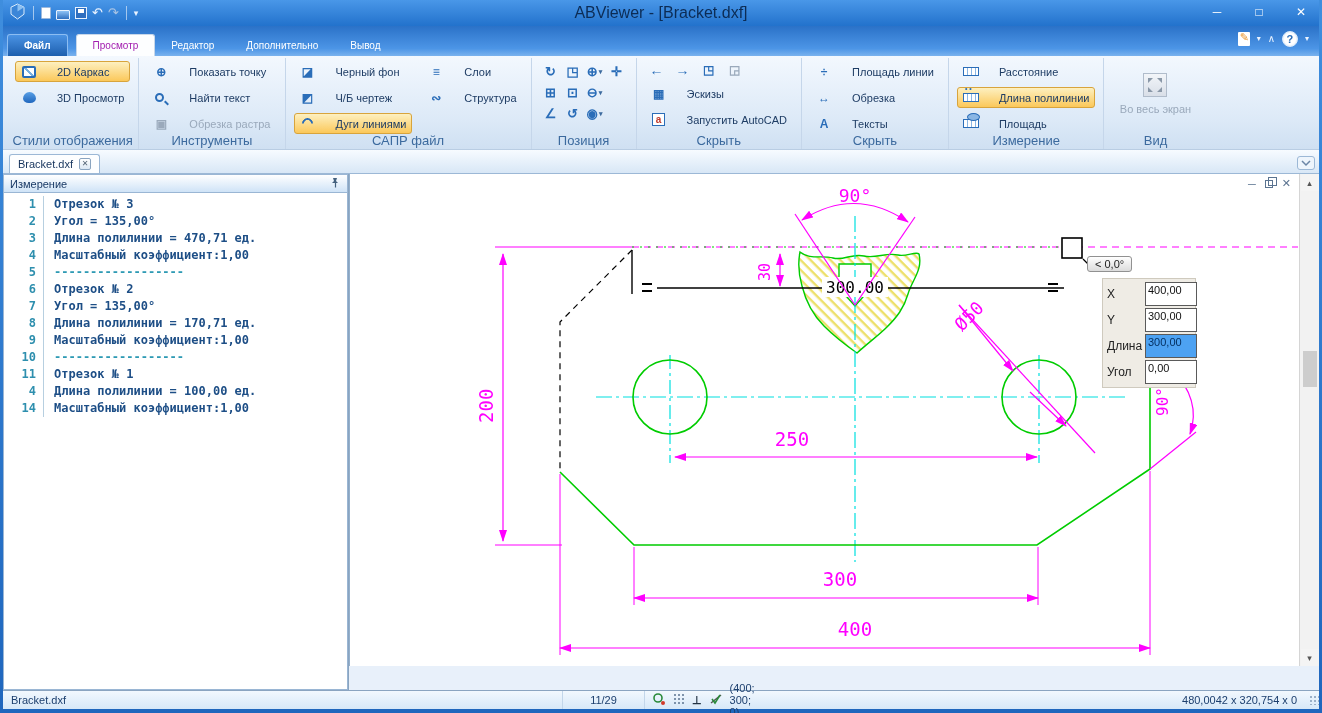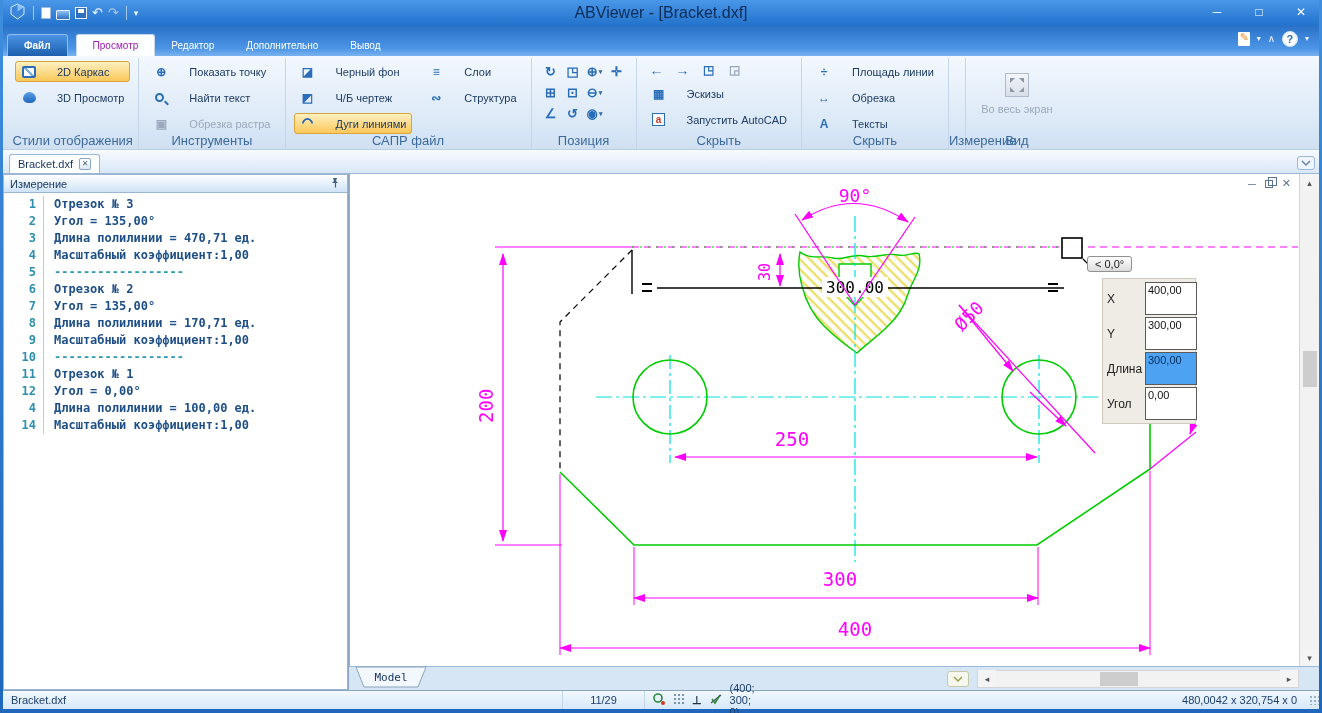--- a/index.html
+++ b/index.html
@@ -84,21 +84,21 @@
   .sheettab{margin-left:6px}
   .chevbtn{width:22px;height:16px;border:1px solid #c2c8a8;border-radius:3px;background:#f6f8ee;display:flex;align-items:center;justify-content:center;margin-right:8px}
   .hscroll{width:322px;height:18px;background:#f2f2f2;display:flex;align-items:center;border:1px solid #d5d5d5}
   .htrack{flex:1;height:100%;position:relative}
   .hthumb{position:absolute;left:104px;top:1px;width:38px;height:14px;background:#cdcdcd}
   .hcorner{width:20px;height:100%}
   
   .tip{position:absolute;left:737px;top:82px;padding:1px 7px;font-size:11px;color:#222;background:linear-gradient(#fff,#dcdcdc);border:1px solid #919191;border-radius:3px}
   .coordbox{position:absolute;left:752px;top:104px;width:94px;background:#efece5;border:1px solid #cfcabe;padding:3px 4px;display:grid;grid-template-columns:38px 52px;row-gap:2px;align-items:center}
   .coordbox .cl{font-size:12px;color:#222}
-  .coordbox .cv{height:33px;border:1px solid #5a5a5a;background:#fff;font-size:11px;line-height:15px;padding:0 2px;color:#111}
+  .coordbox .cv{height:24px;border:1px solid #5a5a5a;background:#fff;font-size:11px;line-height:15px;padding:0 2px;color:#111}
   .coordbox .cv.sel{background:#4da2f2;color:#032e5e}
   
   .status{height:19px;background:linear-gradient(#f2f8fe,#d7e8f8);border-top:1px solid #8aa4c0;display:flex;align-items:center;font-size:11px;color:#1c3f6e}
   .status .sec{padding:0 8px;height:100%;display:flex;align-items:center;border-right:1px solid #c2d6ea}
   .grip{display:inline-block;width:10px;height:10px;margin-left:4px;background:radial-gradient(#9ab0c8 1px,transparent 1.2px) 0 0/4px 4px}
   svg text{font-family:"DejaVu Sans Mono",monospace}
 </style>
 </head>
 <body>
 
@@ -272,20 +272,40 @@
             </div>
         <div class="rbtn">
               <span class="ic">A</span>
               <span>Тексты</span>
             </div>
       </div>
       <div class="glabel">Скрыть</div>
     </div>
 
     <div class="rgroup">
+      <div class="rcol">
+        <div class="rbtn">
+              <span class="ic">
+                <span class="i-ruler"></span>
+              </span>
+              <span>Расстояние</span>
+            </div>
+        <div class="rbtn on">
+              <span class="ic">
+                <span class="i-ruler dots"></span>
+              </span>
+              <span>Длина полилинии</span>
+            </div>
+        <div class="rbtn">
+              <span class="ic">
+                <span class="i-ruler area"></span>
+              </span>
+              <span>Площадь</span>
+            </div>
+      </div>
       <div class="glabel">Измерение</div>
     </div>
 
     <div class="rgroup" style="border-right:none">
       <div class="bigbtn">
         <span class="i-full">
               <svg width="18" height="18">
                 <path d="M2 2h5L2 7zM16 2v5L11 2zM2 16v-5l5 5zM16 16h-5l5-5z" fill="#8a98a8"></path>
               </svg>
             </span>
@@ -354,24 +374,20 @@
               <span class="num">9</span>
               <span class="txt">Масштабный коэффициент:1,00</span>
             </div>
             <div class="mrow dash">
               <span class="num">10</span>
               <span class="txt">------------------</span>
             </div>
             <div class="mrow">
               <span class="num">11</span>
               <span class="txt">Отрезок № 1</span>
-            </div>
-            <div class="mrow">
-              <span class="num">12</span>
-              <span class="txt">Угол = 0,00°</span>
             </div>
             <div class="mrow">
               <span class="num">4</span>
               <span class="txt">Длина полилинии = 100,00 ед.</span>
             </div>
             <div class="mrow">
               <span class="num">14</span>
               <span class="txt">Масштабный коэффициент:1,00</span>
             </div>
           </div>
@@ -476,42 +492,20 @@
           </div>
         </div>
 
         <div class="vscroll">
           <span class="arr">▴</span>
           <span class="vthumb"></span>
           <span class="arr" style="margin-top:auto">▾</span>
         </div>
       </div>
 
-      <div class="brow">
-        <span class="sheettab">
-          <svg width="72" height="22">
-                <polygon points="1,1 71,1 63,21 9,21" fill="#f2f8fd" stroke="#8aa4c0"></polygon>
-                <text x="36" y="15" text-anchor="middle" font-size="11" fill="#1a3a66" font-family="Liberation Sans, sans-serif">Model</text>
-              </svg>
-        </span>
-        <span style="flex:1"></span>
-        <span class="chevbtn">
-              <svg width="10" height="8">
-                <polyline points="1,2 5,6 9,2" fill="none" stroke="#9aa24e" stroke-width="1.5"></polyline>
-              </svg>
-            </span>
-        <div class="hscroll">
-          <span class="arr">◂</span>
-          <span class="htrack">
-                <span class="hthumb"></span>
-              </span>
-          <span class="arr">▸</span>
-        </div>
-        <span class="hcorner"></span>
-      </div>
     </div>
   </div>
 
   <div class="status">
     <span class="sec" style="width:560px">Bracket.dxf</span>
     <span class="sec" style="width:82px;justify-content:center">11/29</span>
     <span class="sec" style="width:120px;gap:7px;justify-content:center;border-right:none">
       <span><svg width="13" height="13">
               <circle cx="5" cy="5" r="4" fill="none" stroke="#2a8a3a" stroke-width="1.6"></circle>
               <circle cx="10" cy="10" r="2" fill="#d03a2a"></circle>

